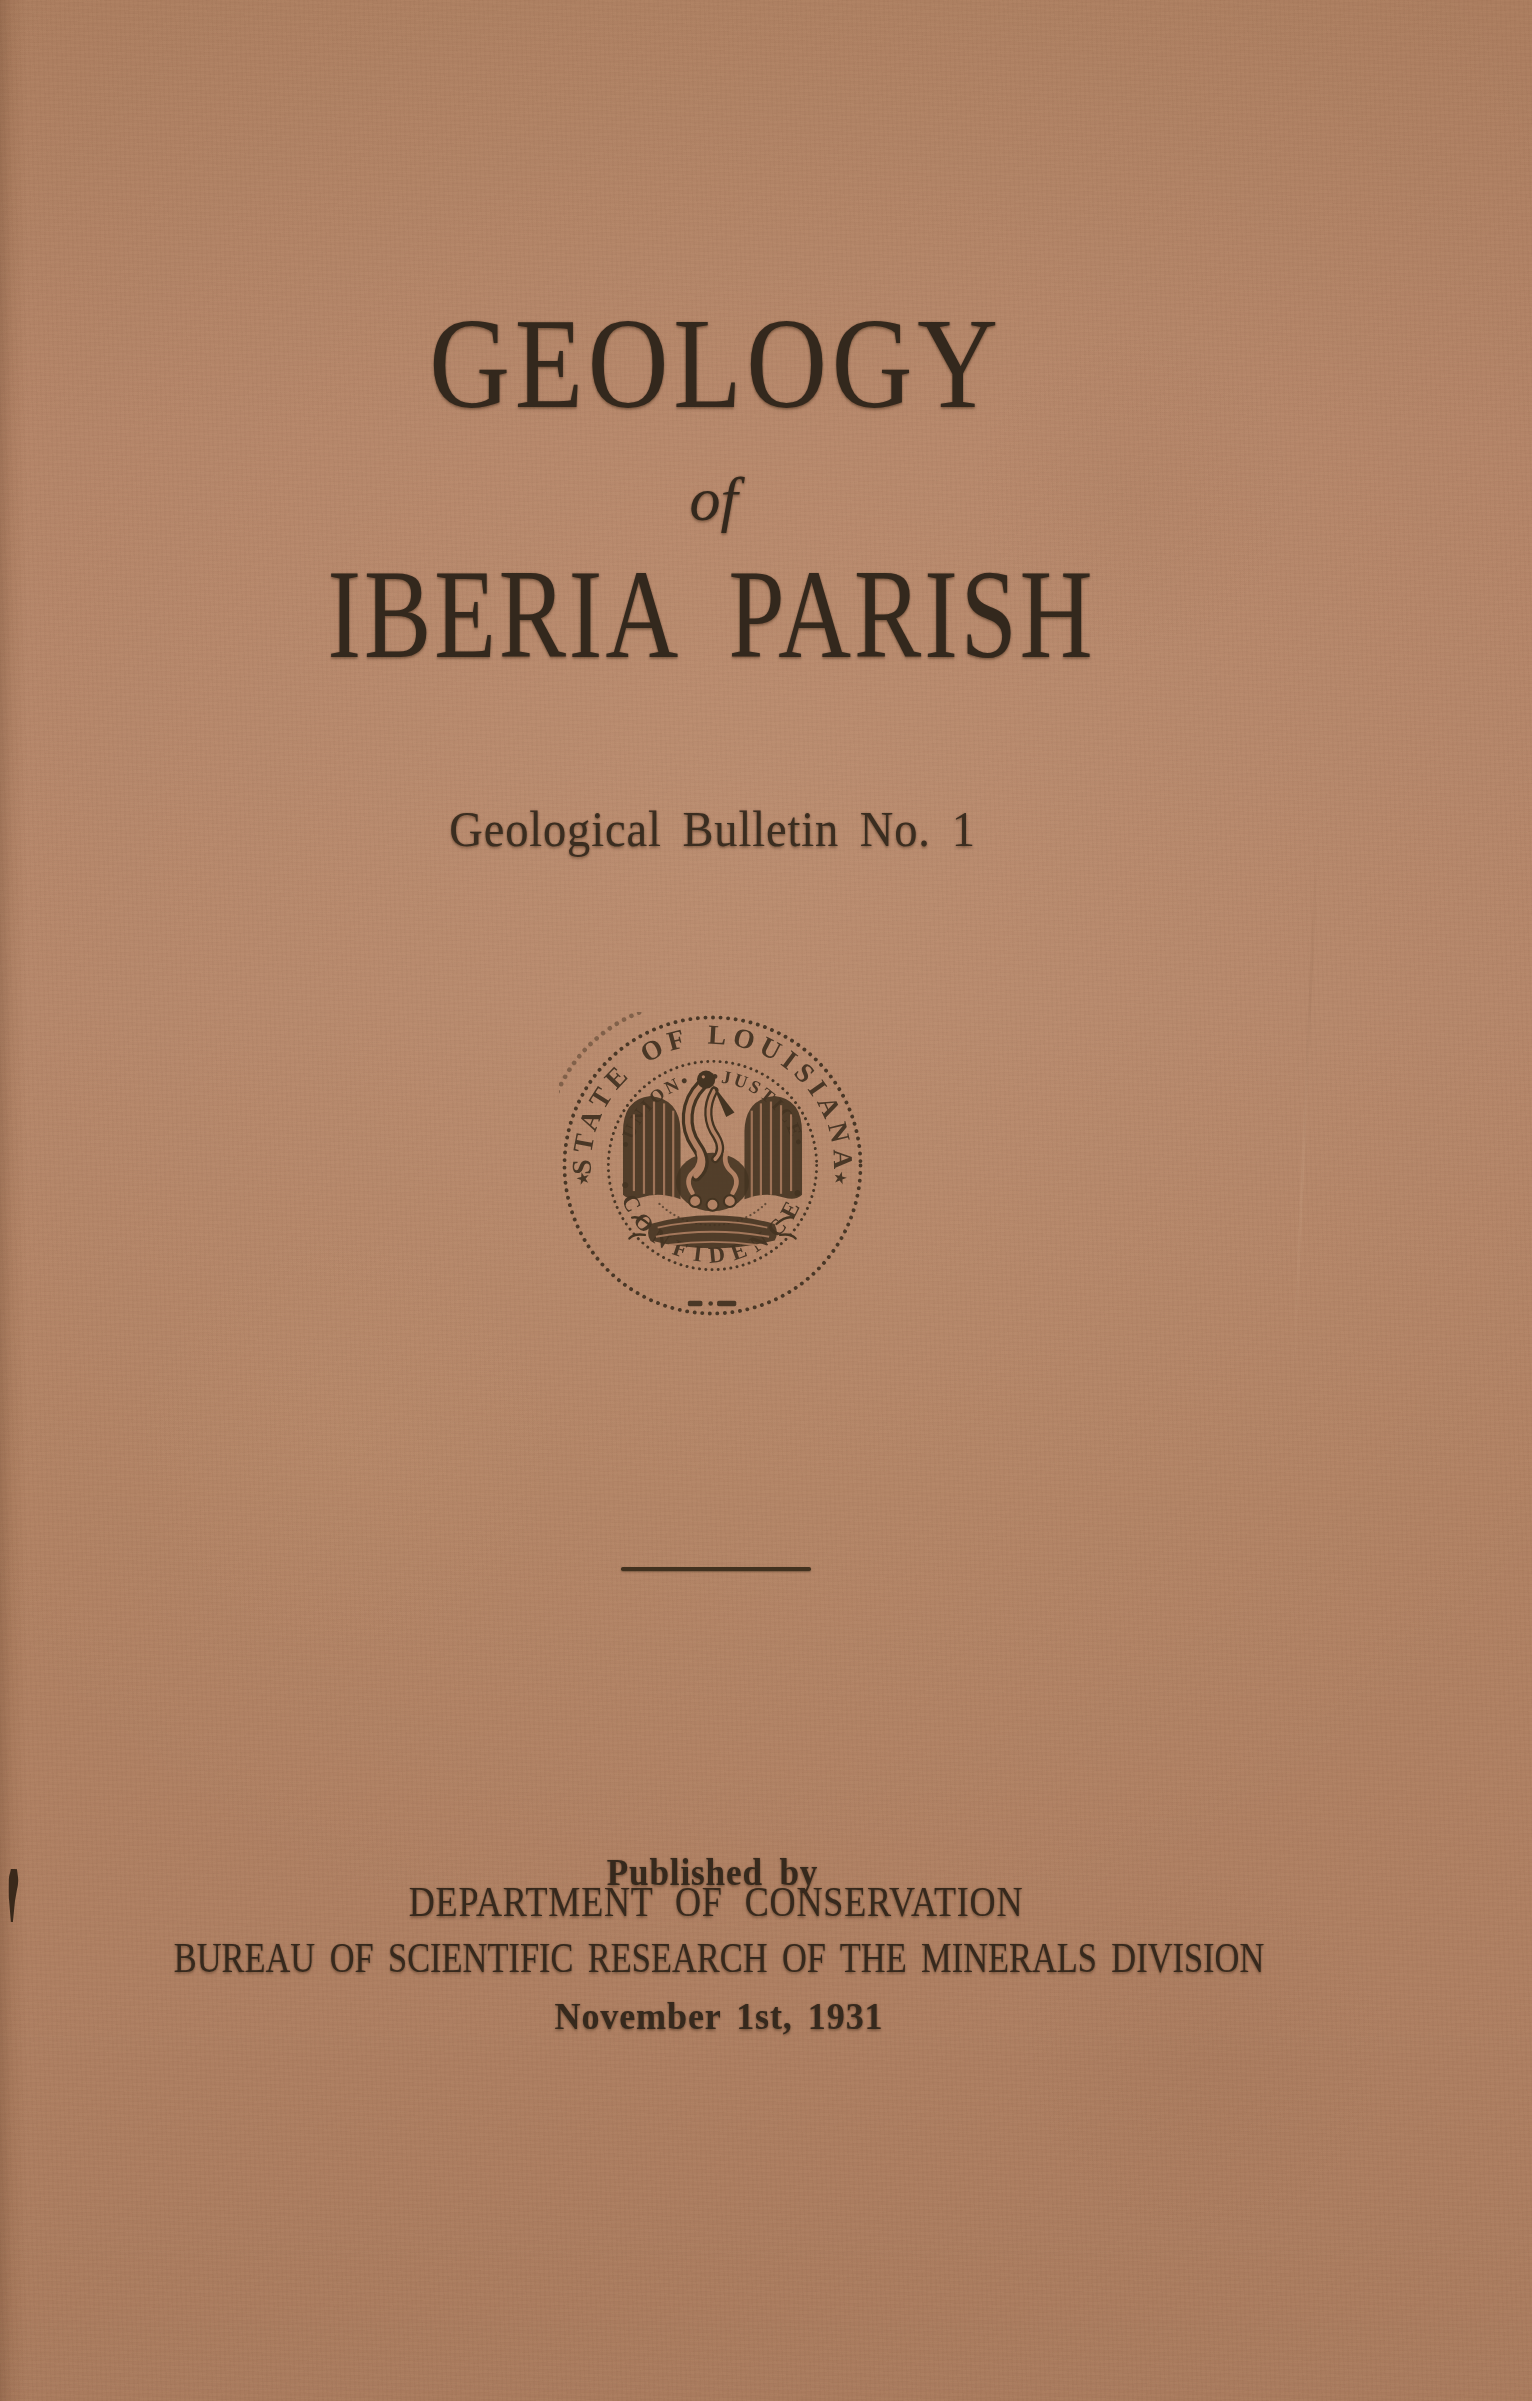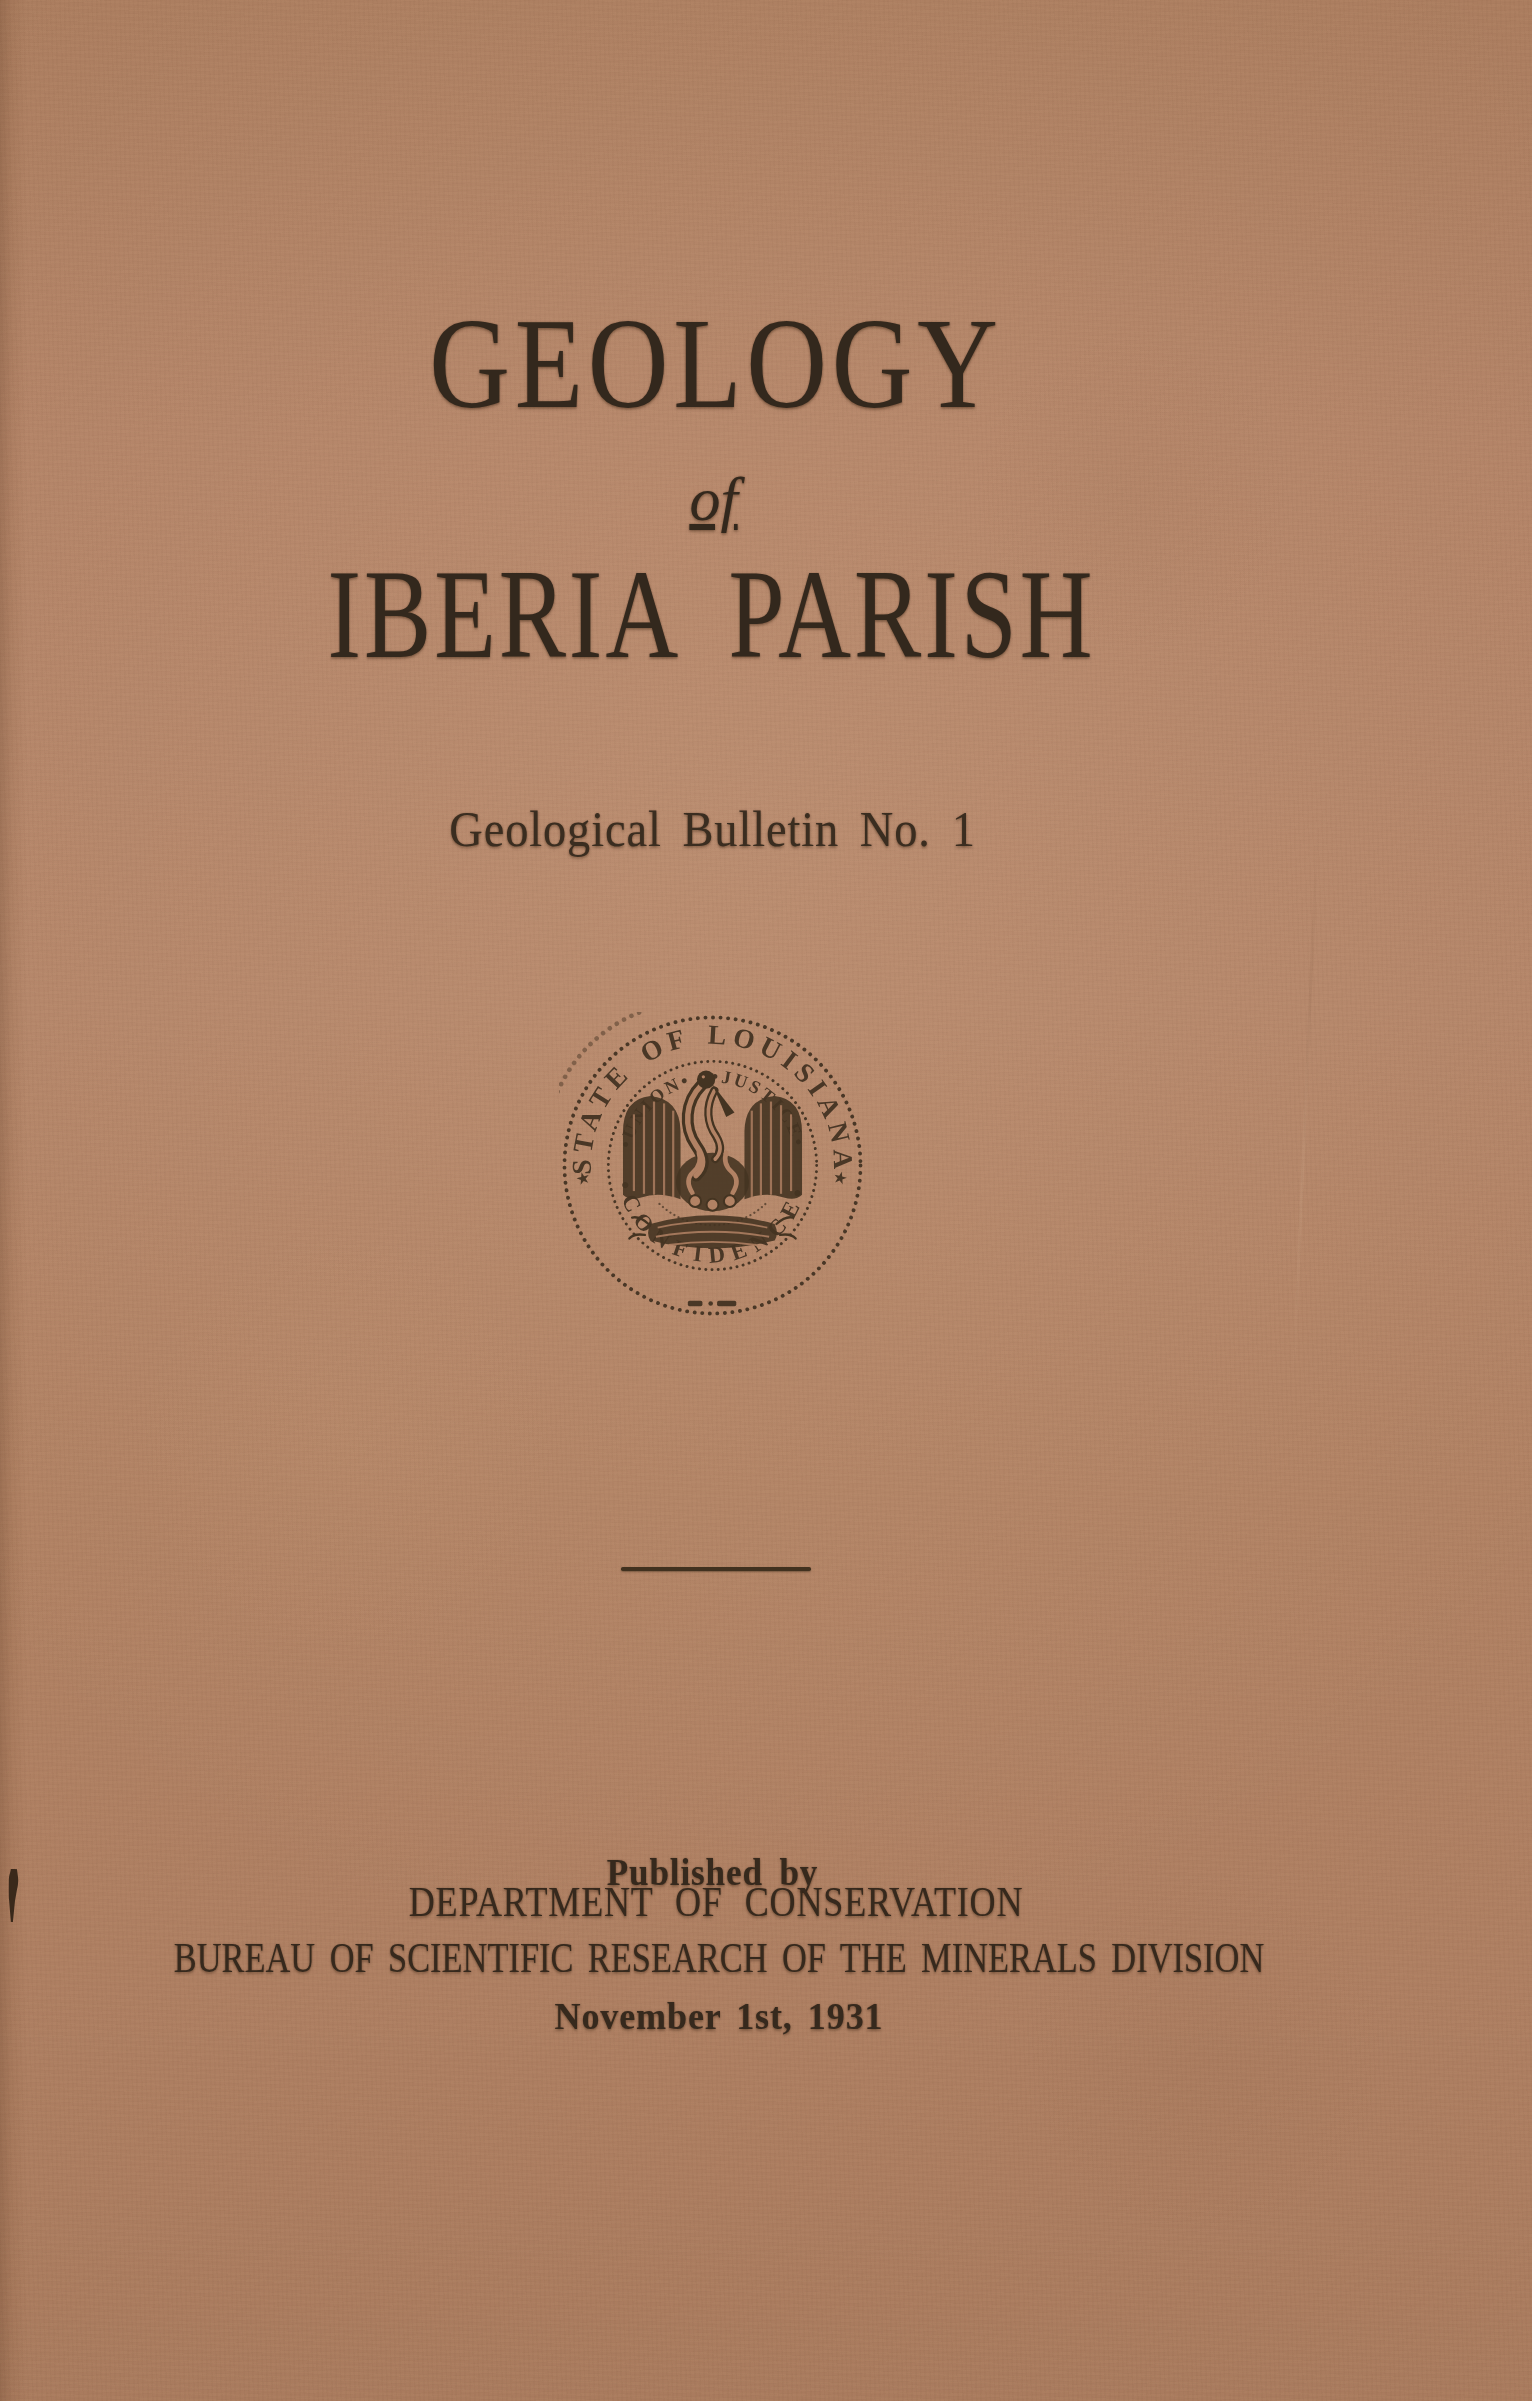--- a/index.html
+++ b/index.html
@@ -44,21 +44,21 @@
     white-space: nowrap;
     text-shadow: 0 1.8px 2.7px rgba(60,37,19,0.38), 0 0 1.8px rgba(50,31,17,0.35);
   }
   .t-geology {
     left: 0; top: 298px; width: 1432px;
     font-size: 130px; letter-spacing: 5.5px;
     transform: scaleX(0.86);
   }
   .t-of {
     left: 0; top: 468px; width: 1427px;
-    font-size: 62px; font-style: italic; text-decoration: underline;
+    font-size: 62px; font-style: italic;
   }
   .t-iberia {
     left: 0; top: 552px; width: 1423px;
     font-size: 126px; letter-spacing: 3.7px; word-spacing: 31px;
     transform: scaleX(0.80);
   }
   .t-series {
     left: 0; top: 804px; width: 1425px;
     font-size: 50px; word-spacing: 9px; letter-spacing: 0.9px;
     transform: scaleX(0.93);

